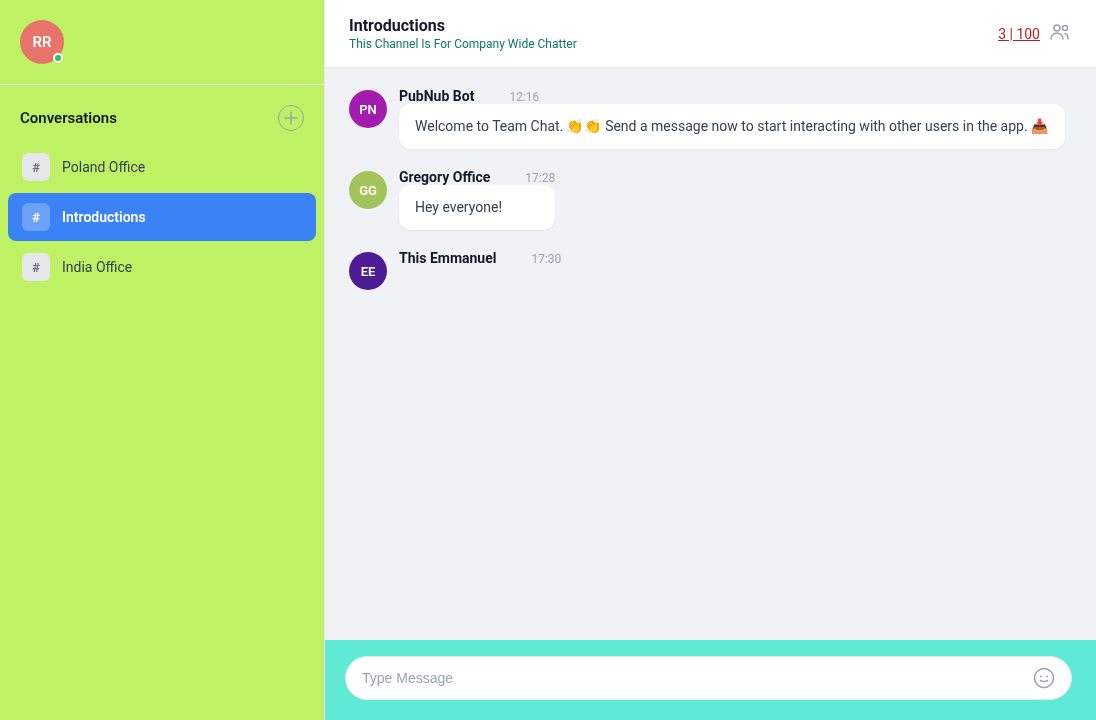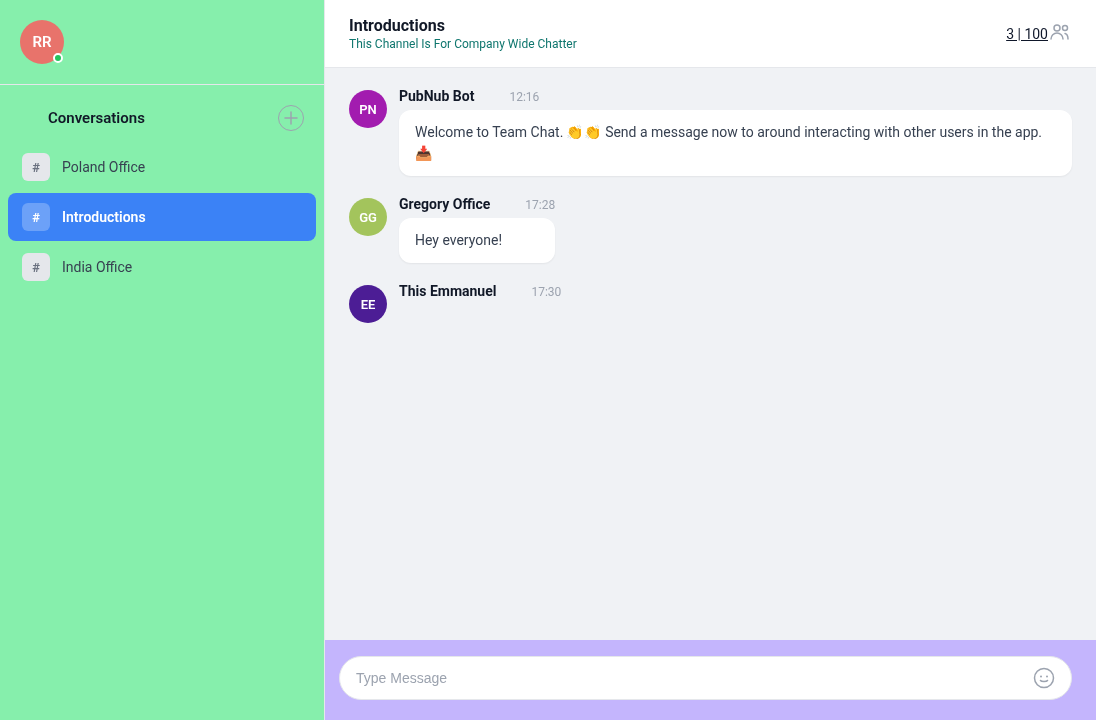--- a/index.html
+++ b/index.html
@@ -2,21 +2,21 @@
 <html><head>
   <meta charset="utf-8">
   <style>
     * { box-sizing: border-box; margin: 0; padding: 0; }
     body { font-family: -apple-system, BlinkMacSystemFont, 'Segoe UI', Roboto, sans-serif; display: flex; width: 1096px; height: 720px; background: #f0f2f5; overflow: hidden; }
 
     
     #sidebar {
       width: 325px;
       min-width: 325px;
-      background: #86efac;
+      background: #bef264;
       display: flex;
       flex-direction: column;
       border-right: 1px solid #e5e7eb;
     }
 
     #user-profile {
       display: flex;
       align-items: center;
       padding: 20px 20px;
       gap: 12px;
@@ -64,21 +64,20 @@
       display: flex;
       align-items: center;
       justify-content: space-between;
       padding: 20px 20px 12px 20px;
     }
 
     .conversations-title {
       font-size: 15px;
       font-weight: 600;
       color: #111827;
-      margin-left: 28px;
     }
 
     .add-btn {
       width: 26px;
       height: 26px;
       border-radius: 50%;
       border: 1.5px solid #9ca3af;
       background: none;
       cursor: pointer;
       display: flex;
@@ -165,21 +164,22 @@
 
     .chat-header-left .channel-desc {
       font-size: 12px;
       color: #0f766e;
       margin-top: 2px;
     }
 
     .chat-header-right {
       display: flex;
       align-items: center;
-      color: #0f172a;
+      gap: 8px;
+      color: #b91c1c;
       font-size: 14px;
       text-decoration: underline;
     }
 
     .members-icon {
       font-size: 18px;
     }
 
     #messages-area {
       flex: 1;
@@ -210,21 +210,20 @@
       margin-top: 2px;
     }
 
     .msg-avatar.pn { background: #a21caf; }
     .msg-avatar.gg { background: #a3c45c; }
     .msg-avatar.ee { background: #4c1d95; }
 
     .msg-content {
       display: flex;
       flex-direction: column;
-      gap: 6px;
       max-width: 680px;
     }
 
     .msg-meta {
       display: flex;
       align-items: baseline;
       gap: 8px;
     }
 
     .msg-sender {
@@ -243,22 +242,22 @@
       background: #ffffff;
       border-radius: 12px;
       padding: 12px 16px;
       font-size: 14px;
       color: #374151;
       line-height: 1.5;
       box-shadow: 0 1px 2px rgba(0,0,0,0.06);
     }
 
     #message-input-area {
-      padding: 16px 24px 20px 14px;
-      background: #c4b5fd;
+      padding: 16px 24px 20px 20px;
+      background: #5eead4;
     }
 
     .input-wrapper {
       display: flex;
       align-items: center;
       background: #ffffff;
       border: 1.5px solid #e5e7eb;
       border-radius: 24px;
       padding: 10px 16px;
       gap: 8px;
@@ -350,21 +349,21 @@
 
     <div class="message-row">
       <div class="msg-avatar pn">
         <span>PN</span>
       </div>
       <div class="msg-content">
         <div class="msg-meta">
           <span class="msg-sender">PubNub Bot</span>
           <span class="msg-time">12:16</span>
         </div>
-        <div class="msg-bubble">Welcome to Team Chat. 👏👏 Send a message now to around interacting with other users in the app. 📥</div>
+        <div class="msg-bubble">Welcome to Team Chat. 👏👏 Send a message now to start interacting with other users in the app. 📥</div>
       </div>
     </div>
 
     <div class="message-row">
       <div class="msg-avatar gg">
         <span>GG</span>
       </div>
       <div class="msg-content">
         <div class="msg-meta">
           <span class="msg-sender">Gregory Office</span>

